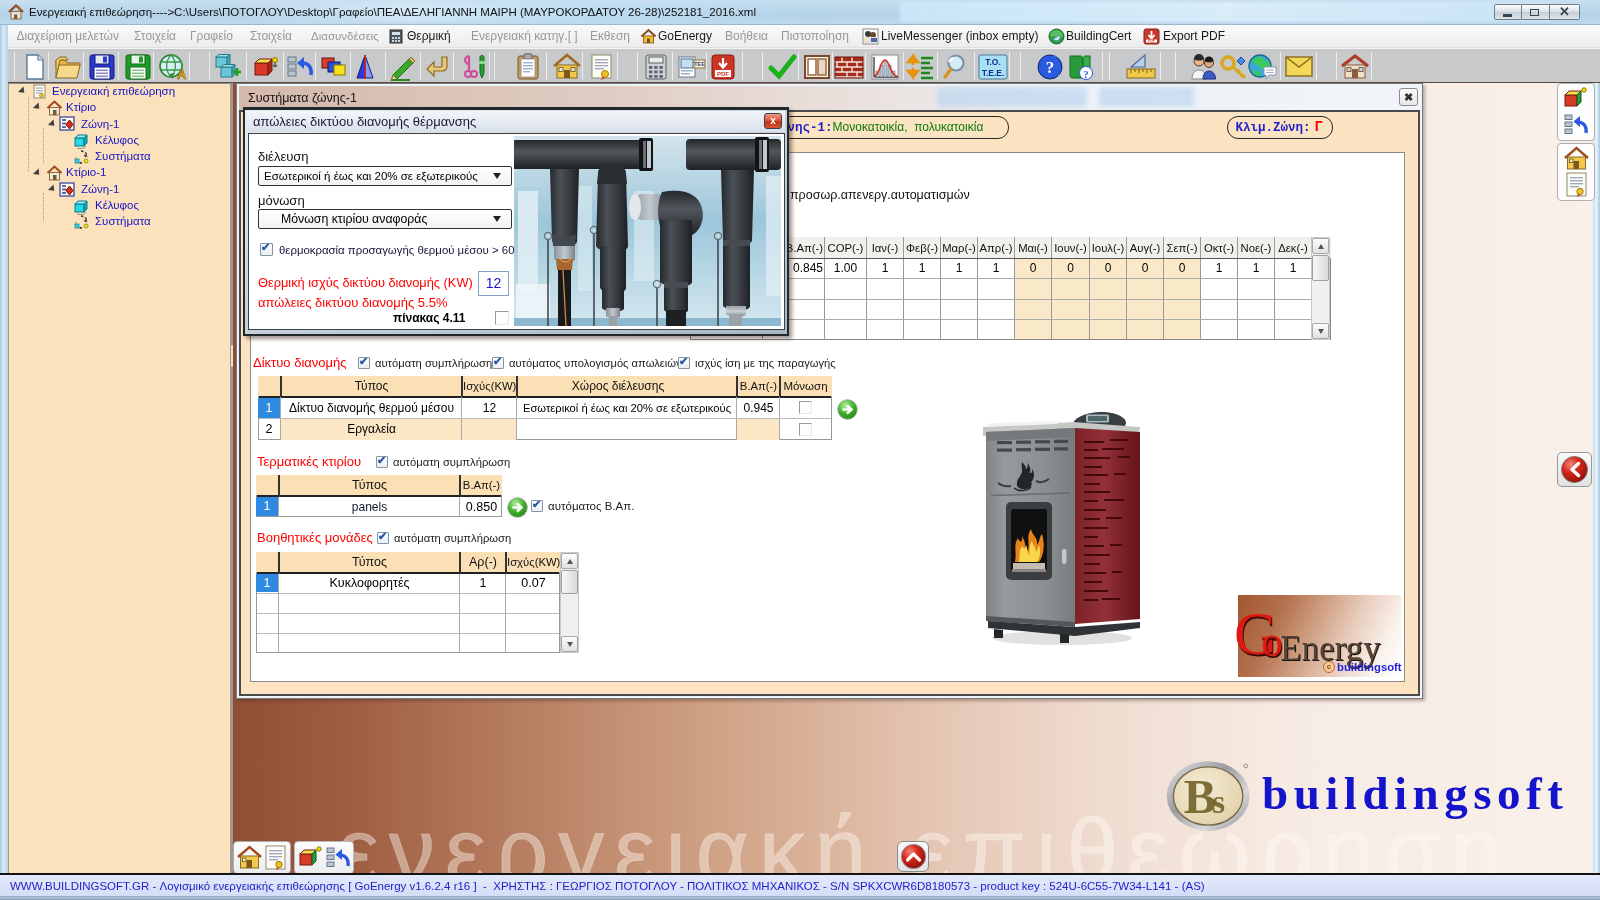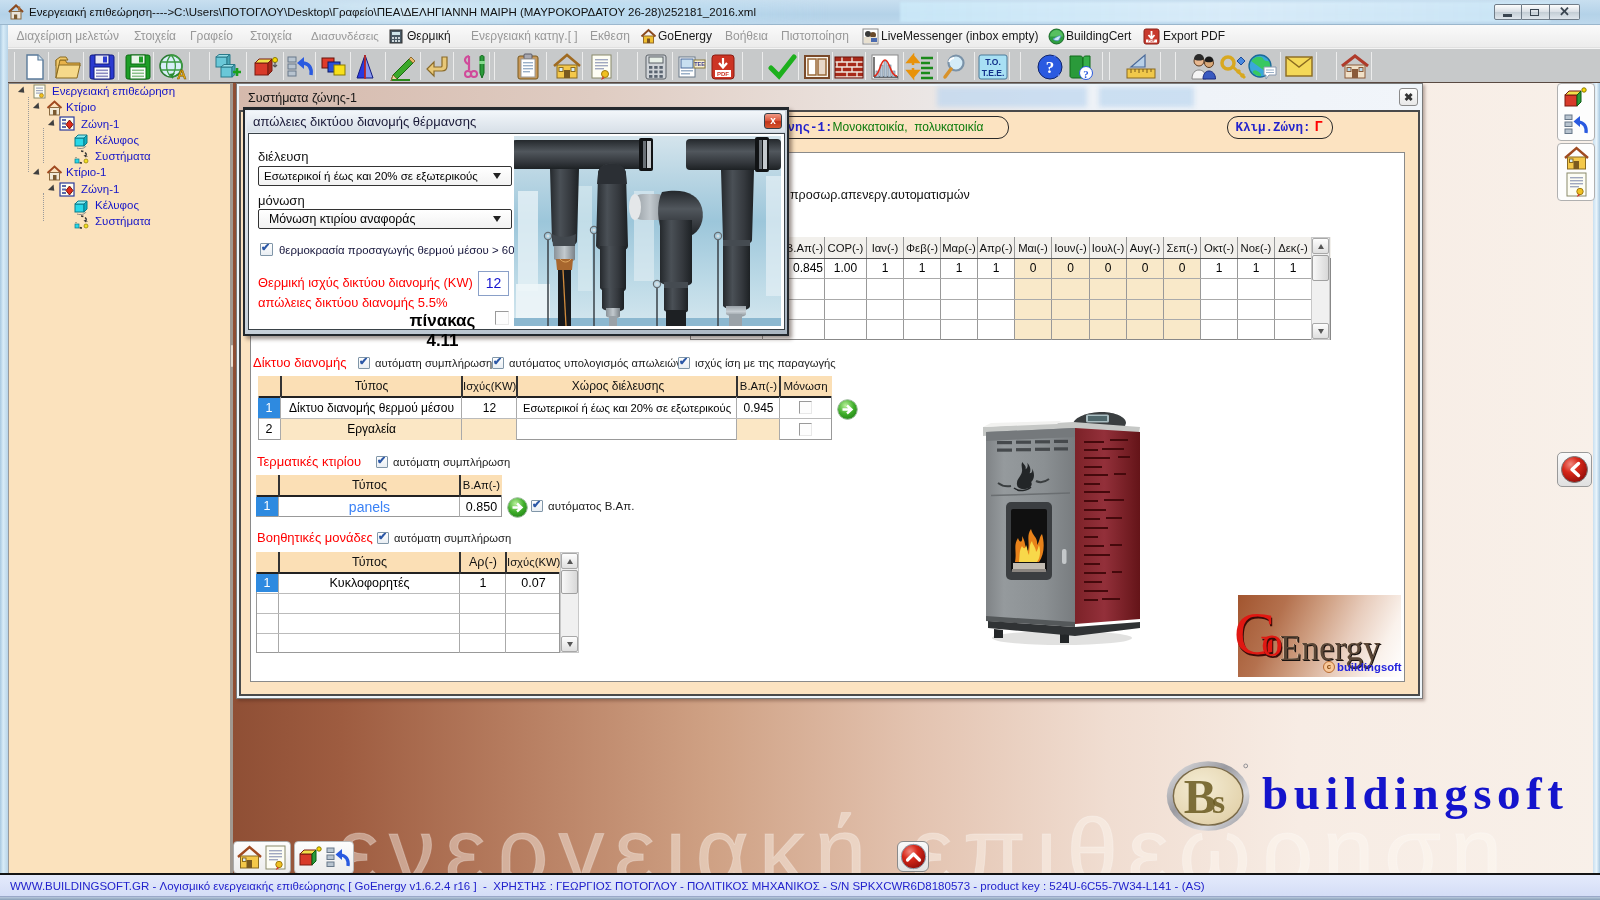--- a/index.html
+++ b/index.html
@@ -734,21 +734,21 @@
 <div class="a" style="left:256px;top:475px;width:246px;height:42px;background:#fff;border:1.5px solid #999"></div>
 <div class="a" style="left:256px;top:475px;width:246px;height:20px;background:#fbdfb5"></div>
 <div class="a" style="left:257px;top:495px;width:244px;height:2px;background:#222"></div>
 <div class="a" style="left:278px;top:475px;width:2px;height:22px;background:#333"></div>
 <div class="a" style="left:278px;top:497px;width:1px;height:20px;background:#aaa"></div>
 <div class="a" style="left:459px;top:475px;width:2px;height:22px;background:#333"></div>
 <div class="a" style="left:459px;top:497px;width:1px;height:20px;background:#aaa"></div>
 <div class="a" style="left:256px;top:497px;width:22px;height:19px;background:#2e8ae0;color:#fff;font-size:12.5px;text-align:center;line-height:19px">1</div>
 <div class="a" style="left:280px;top:477px;width:179px;height:17px;font-size:12.5px;text-align:center;line-height:17px;color:#111">Τύπος</div>
 <div class="a" style="left:461px;top:477px;width:41px;height:17px;font-size:11.3px;text-align:center;line-height:17px;color:#111">Β.Απ(-)</div>
-<div class="a" style="left:280px;top:498px;width:179px;height:18px;font-size:14px;text-align:center;line-height:18px;color:#3b82f6">panels</div>
+<div class="a" style="left:280px;top:498px;width:179px;height:18px;font-size:12px;text-align:center;line-height:18px;color:#0f172a">panels</div>
 <div class="a" style="left:461px;top:498px;width:41px;height:18px;font-size:12.5px;text-align:center;line-height:18px;color:#000">0.850</div>
 <svg class="a" style="left:507px;top:497px" width="21" height="21">
     <circle cx="10.5" cy="10.5" r="9.8" fill="url(#gb1)" stroke="#9ab89a"></circle>
     <path d="M5.5 10.5h8m-3.5-4 4.5 4-4.5 4" fill="none" stroke="#fff" stroke-width="2.4"></path>
   </svg>
 <div class="cb c" style="left:531px;top:500px"></div>
 <div class="a" style="left:548px;top:500px;font-size:11.5px;color:#222">αυτόματος Β.Απ.</div>
 
 <div class="a red" style="left:257px;top:530px;font-size:13px">Βοηθητικές μονάδες</div>
 <div class="cb c" style="left:377px;top:532px"></div>
@@ -852,28 +852,28 @@
 <div class="a" style="left:243px;top:107px;width:546px;height:229px;background:#23282d;box-shadow:3px 3px 4px rgba(40,20,10,.45)">
   <div class="a" style="left:2px;top:2.5px;width:542px;height:224px;background:linear-gradient(160deg,#e8eef4,#c2ccd6 60%,#aab6c2)"></div>
   <div class="a" style="left:4px;top:4px;width:538px;height:21px;background:linear-gradient(#f2f6fa,#d8e0e8)"></div>
   <div class="a" style="left:10px;top:7px;font-size:13px;color:#1a1a38">απώλειες δικτύου διανομής  θέρμανσης</div>
   <div class="a" style="left:521px;top:6px;width:18px;height:16px;background:linear-gradient(#f09a86,#dd5a40 45%,#c03418 55%,#d8552f);border:1.5px solid #35404a;border-radius:3px;color:#fff;font-size:10px;font-weight:bold;text-align:center;line-height:14px">x</div>
   <div class="a" style="left:4.5px;top:26px;width:537px;height:196.5px;background:#fff;border:1.5px solid #3a4248"></div>
   <div class="a" style="left:15px;top:42px;font-size:13px;color:#111">διέλευση</div>
   <div class="a" style="left:15px;top:59px;width:254px;height:20px;background:linear-gradient(#fff,#f2f2f2);border:1px solid #333;border-radius:2px;font-size:13px;color:#000;line-height:19px;padding-left:5px;font-size:11.5px">Εσωτερικοί  ή έως και 20% σε εξωτερικούς</div>
   <div class="a" style="left:250px;top:66px;width:0;height:0;border-left:4.5px solid transparent;border-right:4.5px solid transparent;border-top:6px solid #222"></div>
   <div class="a" style="left:15px;top:86px;font-size:13px;color:#111">μόνωση</div>
-  <div class="a" style="left:15px;top:102px;width:254px;height:20px;background:linear-gradient(#fff,#f2f2f2);border:1px solid #333;border-radius:2px;font-size:12.3px;color:#000;line-height:19px;padding-left:10px">Μόνωση κτιρίου αναφοράς</div>
+  <div class="a" style="left:15px;top:102px;width:254px;height:20px;background:linear-gradient(#fff,#f2f2f2);border:1px solid #333;border-radius:2px;font-size:12.3px;color:#000;line-height:19px;padding-left:22px">Μόνωση κτιρίου αναφοράς</div>
   <div class="a" style="left:250px;top:109px;width:0;height:0;border-left:4.5px solid transparent;border-right:4.5px solid transparent;border-top:6px solid #222"></div>
   <div class="cb c" style="left:17px;top:136px;width:13px;height:13px"></div>
   <div class="a" style="left:36px;top:137px;font-size:11.4px;color:#16163c;white-space:nowrap">θερμοκρασία προσαγωγής θερμού μέσου &gt; 60 C°</div>
   <div class="a red" style="left:15px;top:168px;font-size:12.8px">Θερμική ισχύς δικτύου διανομής (KW)</div>
   <div class="a" style="left:235px;top:164px;width:31px;height:25px;background:#fff;border:1.5px solid #8aa0c8;font-size:14px;color:#1515cf;text-align:center;line-height:23px">12</div>
   <div class="a red" style="left:15px;top:188px;font-size:13px">απώλειες δικτύου διανομής 5.5%</div>
-  <div class="a" style="left:150px;top:204px;width:99px;text-align:center;font-size:17px;font-weight:bold;color:#000">πίνακας 4.11</div>
+  <div class="a" style="left:150px;top:204px;width:99px;text-align:left;font-size:12px;font-weight:bold;color:#000">πίνακας 4.11</div>
   <div class="cb3" style="left:252px;top:204px;width:14px;height:14px"></div>
 
   <svg class="a" style="left:271px;top:29px" width="267" height="190" viewBox="0 0 267 190">
     <defs>
     <linearGradient id="pbg" x1="0" y1="0" x2="0" y2="1">
           <stop offset="0" stop-color="#d4e4ec"></stop>
           <stop offset=".45" stop-color="#9cc6da"></stop>
           <stop offset=".8" stop-color="#c0dce8"></stop>
           <stop offset="1" stop-color="#d4e6ee"></stop>
         </linearGradient>

